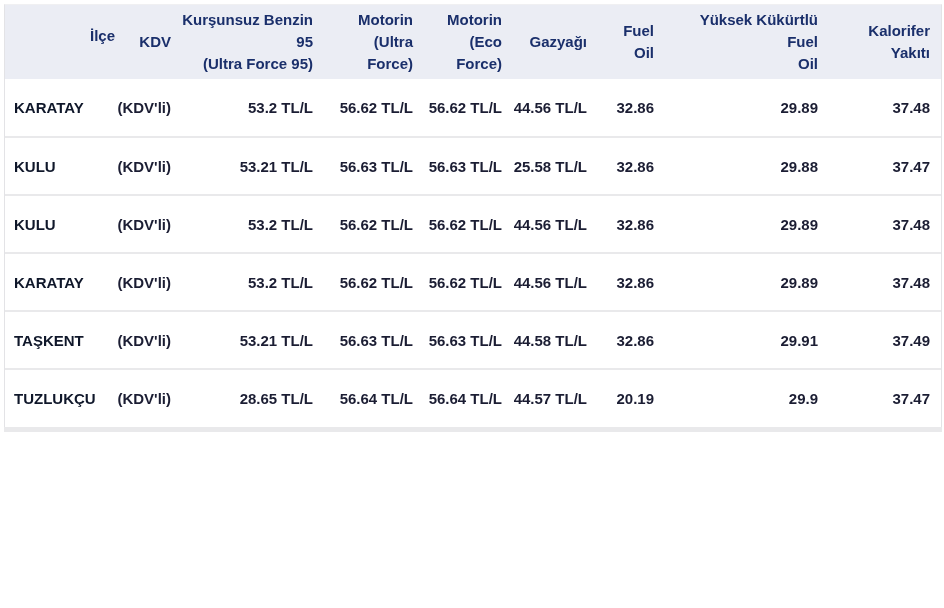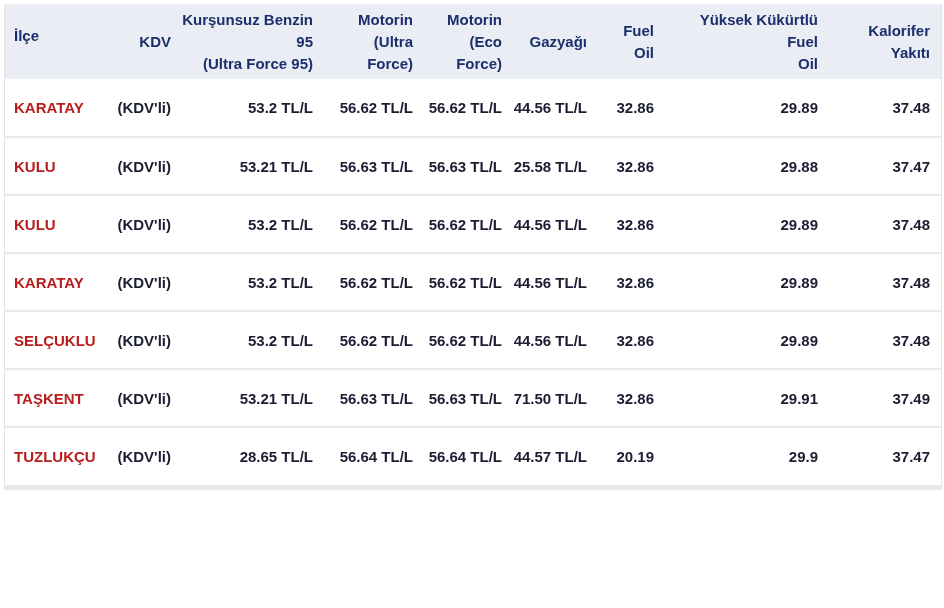--- a/index.html
+++ b/index.html
@@ -31,21 +31,21 @@
     font-size: 15px;
     font-weight: 700;
     height: 73px;
     vertical-align: middle;
     text-align: right;
     padding: 4px 11px 4px 0;
     white-space: pre-line;
     line-height: 22px;
   }
   thead th.col-ilce {
-    text-align: left;
+    text-align: right;
     padding: 4px 0 16px 9px;
   }
 
   
   tbody td {
     background: #ffffff;
     color: #1b1d33;
     font-size: 15px;
     font-weight: 700;
     height: 58px;
@@ -54,21 +54,21 @@
     padding: 0 11px 0 0;
     white-space: nowrap;
   }
   tbody tr + tr td { border-top: 2px solid #e9e9eb; }
 
   td.cell-district {
     text-align: left;
     padding: 0 0 0 9px;
   }
   .district-link {
-    color: #b91c1c;
+    color: #0f172a;
     text-decoration: none;
     cursor: pointer;
   }
 
   
   .bottom-band {
     margin-left: 4px;
     width: 938px;
     height: 5px;
     background: #e9e9eb;
@@ -151,37 +151,26 @@
           <td>(KDV'li)</td>
           <td>53.2 TL/L</td>
           <td>56.62 TL/L</td>
           <td>56.62 TL/L</td>
           <td>44.56 TL/L</td>
           <td>32.86</td>
           <td>29.89</td>
           <td>37.48</td>
         </tr>
         <tr>
-          <td class="cell-district"><a class="district-link">SELÇUKLU</a></td>
-          <td>(KDV'li)</td>
-          <td>53.2 TL/L</td>
-          <td>56.62 TL/L</td>
-          <td>56.62 TL/L</td>
-          <td>44.56 TL/L</td>
-          <td>32.86</td>
-          <td>29.89</td>
-          <td>37.48</td>
-        </tr>
-        <tr>
           <td class="cell-district"><a class="district-link">TAŞKENT</a></td>
           <td>(KDV'li)</td>
           <td>53.21 TL/L</td>
           <td>56.63 TL/L</td>
           <td>56.63 TL/L</td>
-          <td>71.50 TL/L</td>
+          <td>44.58 TL/L</td>
           <td>32.86</td>
           <td>29.91</td>
           <td>37.49</td>
         </tr>
         <tr>
           <td class="cell-district"><a class="district-link">TUZLUKÇU</a></td>
           <td>(KDV'li)</td>
           <td>28.65 TL/L</td>
           <td>56.64 TL/L</td>
           <td>56.64 TL/L</td>

